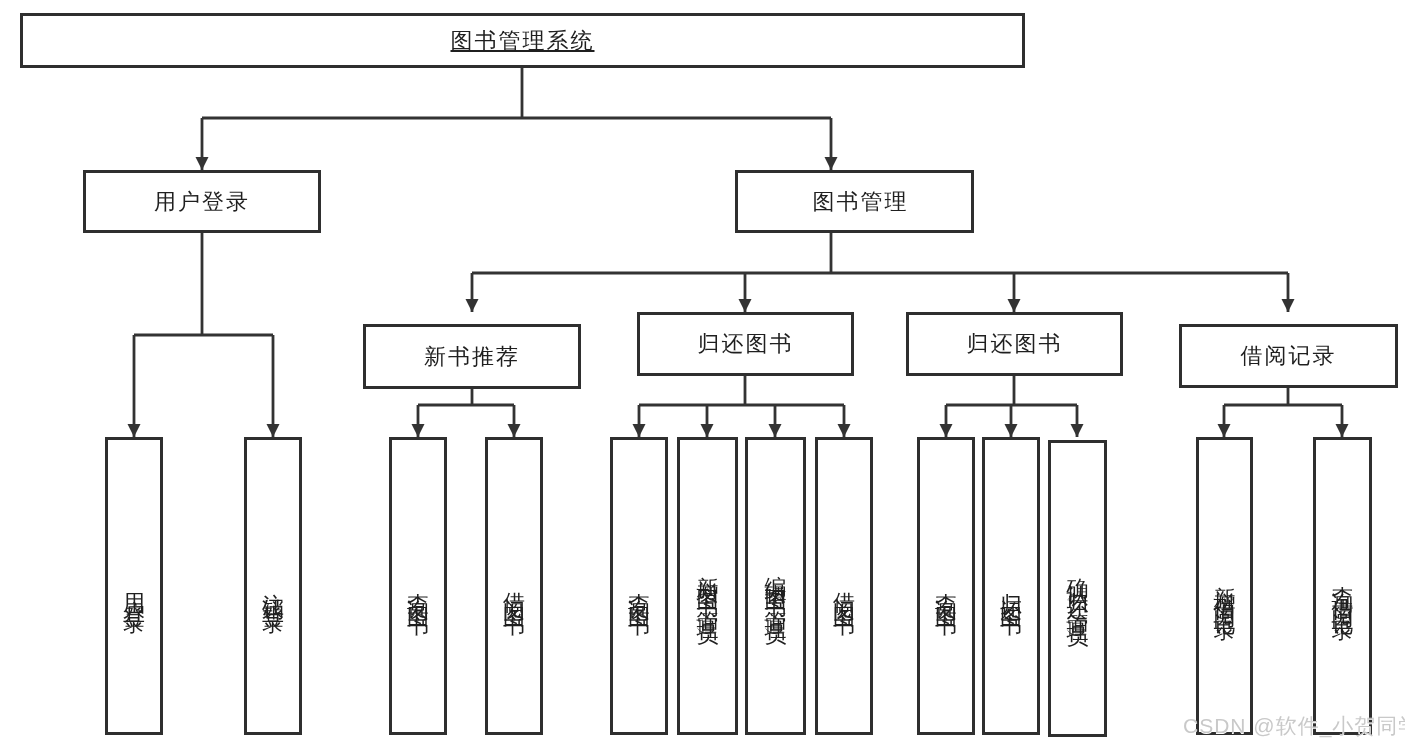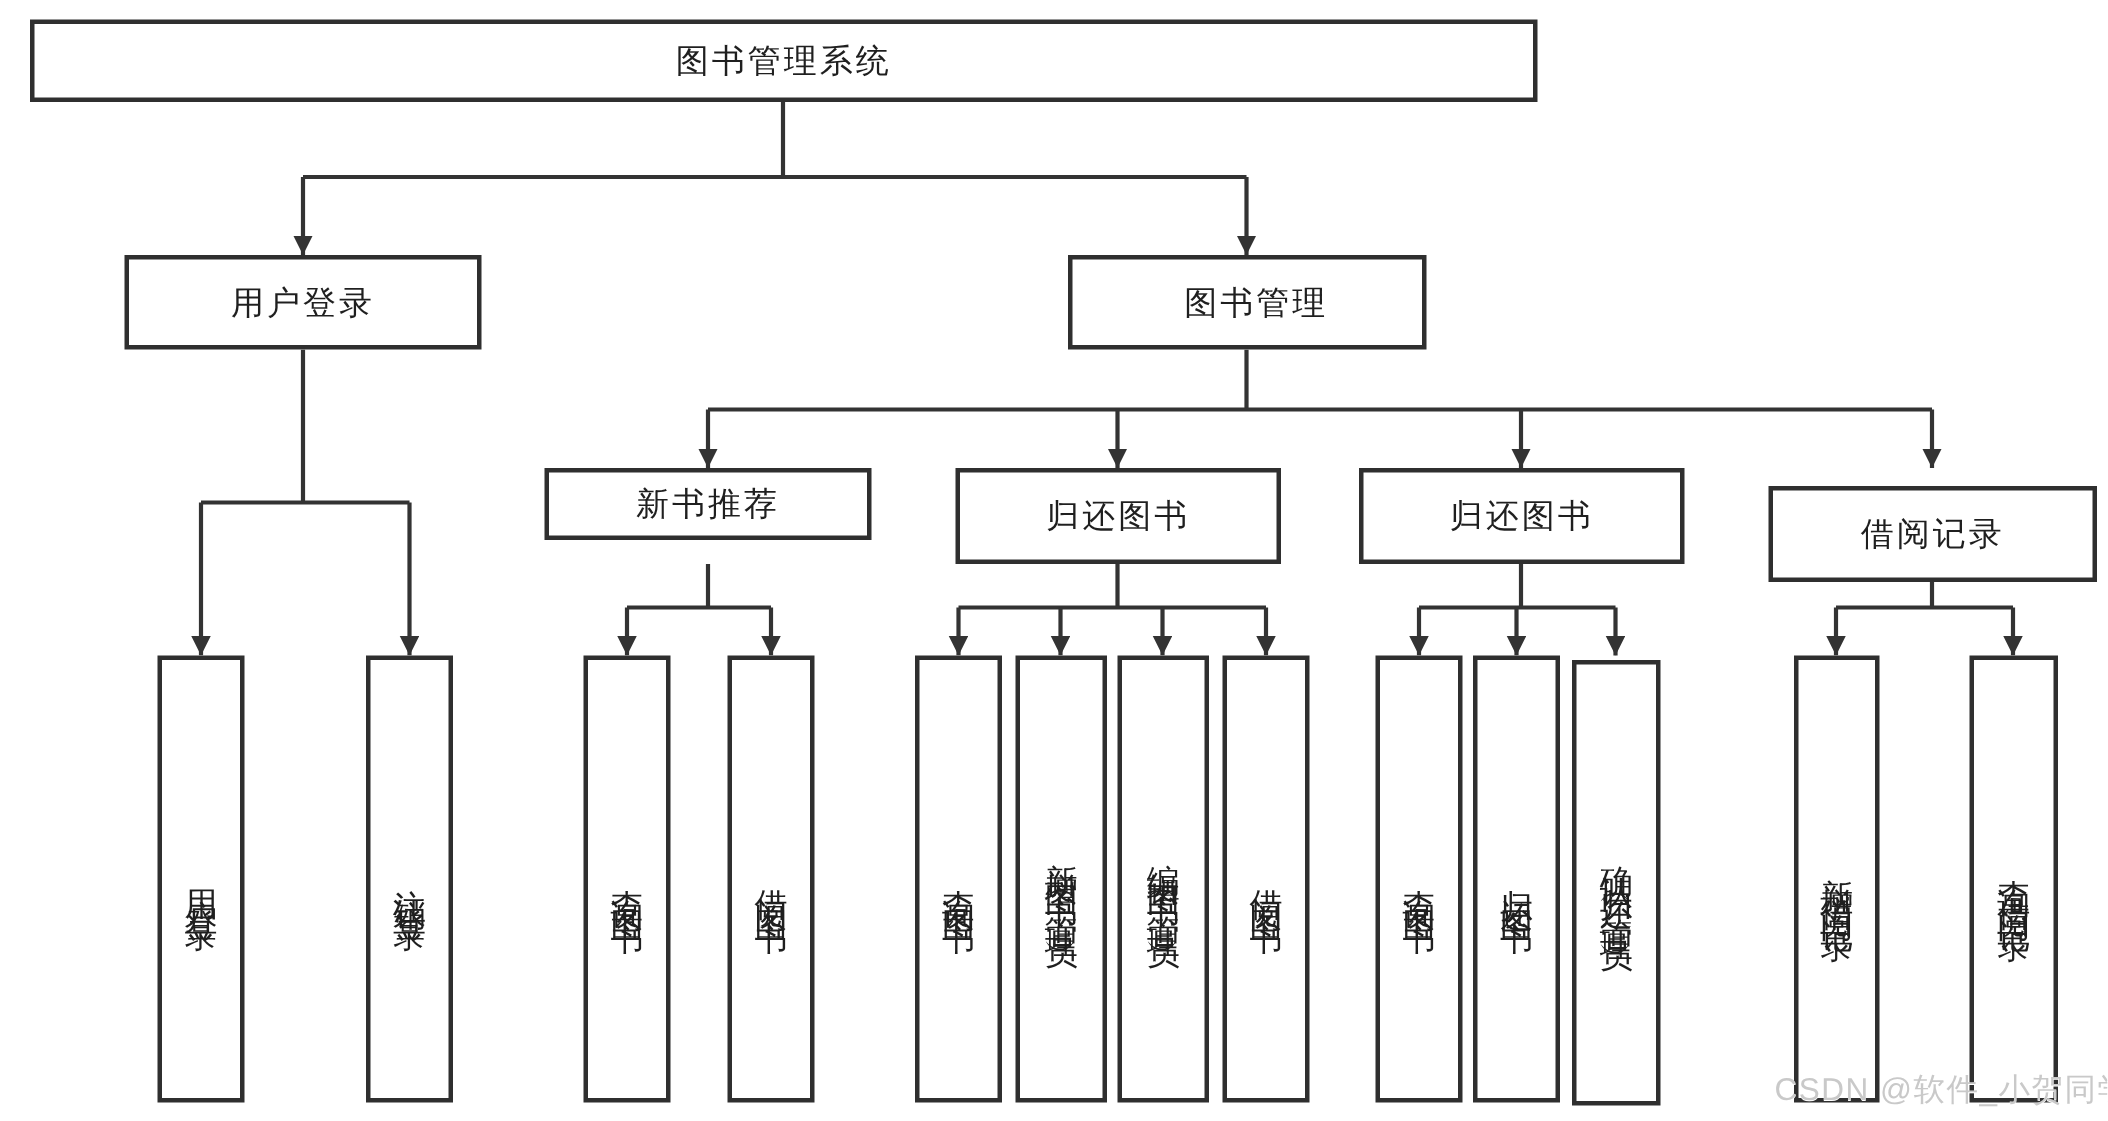--- a/index.html
+++ b/index.html
@@ -107,26 +107,26 @@
     <path class="wire" d="M946,405 V437" marker-end="url(#arrow)"></path>
     <path class="wire" d="M1011,405 V437" marker-end="url(#arrow)"></path>
     <path class="wire" d="M1077,405 V437" marker-end="url(#arrow)"></path>
 
     <path class="wire" d="M1288,376 V405"></path>
     <path class="wire" d="M1224,405 H1342"></path>
     <path class="wire" d="M1224,405 V437" marker-end="url(#arrow)"></path>
     <path class="wire" d="M1342,405 V437" marker-end="url(#arrow)"></path>
   </svg>
 
-  <div class="node h" style="left:20px; top:13px; width:1005px; height:55px;">图书管理系统</div>
+  <div class="node h" style="left:20px; top:13px; width:1005px; height:55px;text-decoration:underline;">图书管理系统</div>
 
   <div class="node h" style="left:83px; top:170px; width:238px; height:63px;">用户登录</div>
-  <div class="node h" style="left:712px; top:170px; width:239px; height:63px;padding-left:12px;">图书管理</div>
+  <div class="node h" style="left:735px; top:170px; width:239px; height:63px;padding-left:12px;">图书管理</div>
 
-  <div class="node h" style="left:363px; top:312px; width:218px; height:48px;">新书推荐</div>
+  <div class="node h" style="left:363px; top:324px; width:218px; height:65px;">新书推荐</div>
   <div class="node h" style="left:637px; top:312px; width:217px; height:64px;">归还图书</div>
   <div class="node h" style="left:906px; top:312px; width:217px; height:64px;">归还图书</div>
   <div class="node h" style="left:1179px; top:324px; width:219px; height:64px;">借阅记录</div>
 
   <div class="node v" style="left:105px; top:437px; width:58px; height:298px;">用户登录</div>
   <div class="node v" style="left:244px; top:437px; width:58px; height:298px;">注销登录</div>
 
   <div class="node v" style="left:389px; top:437px; width:58px; height:298px;">查询图书</div>
   <div class="node v" style="left:485px; top:437px; width:58px; height:298px;">借阅图书</div>
 

